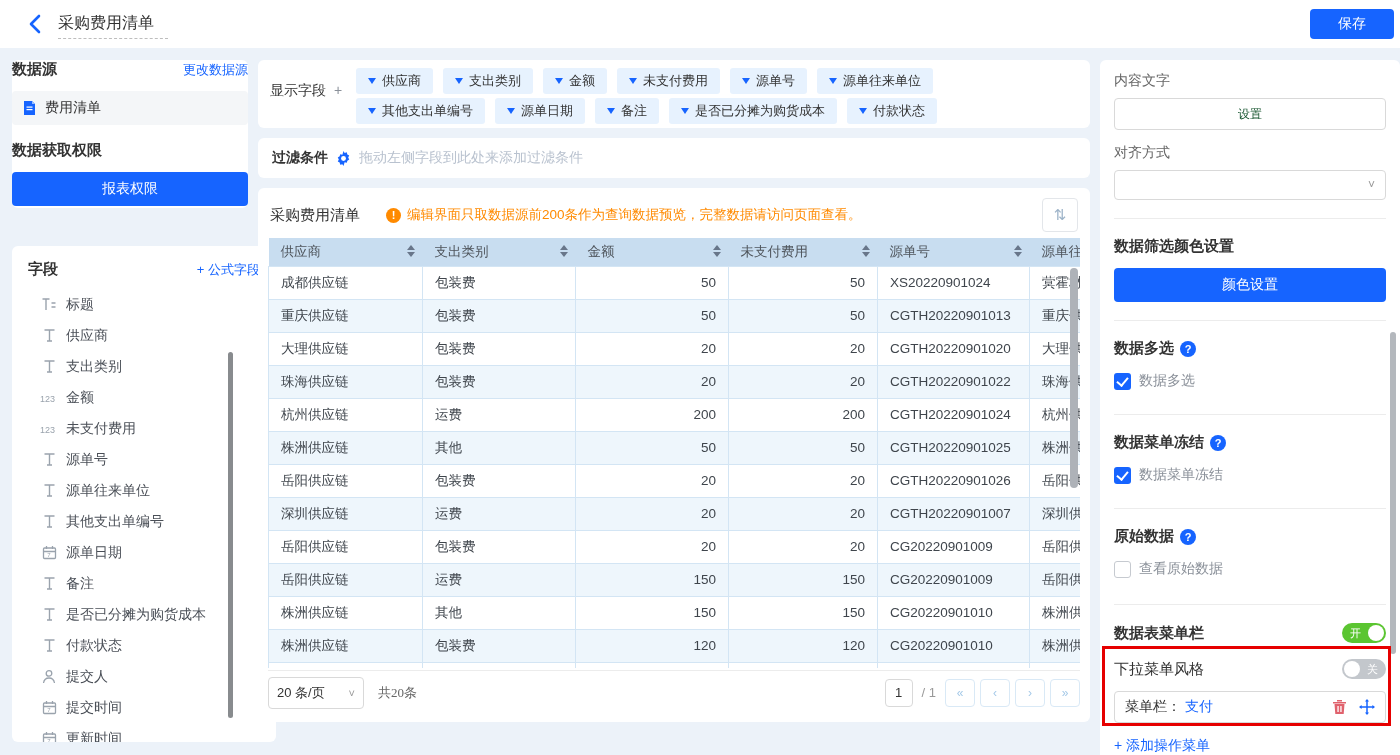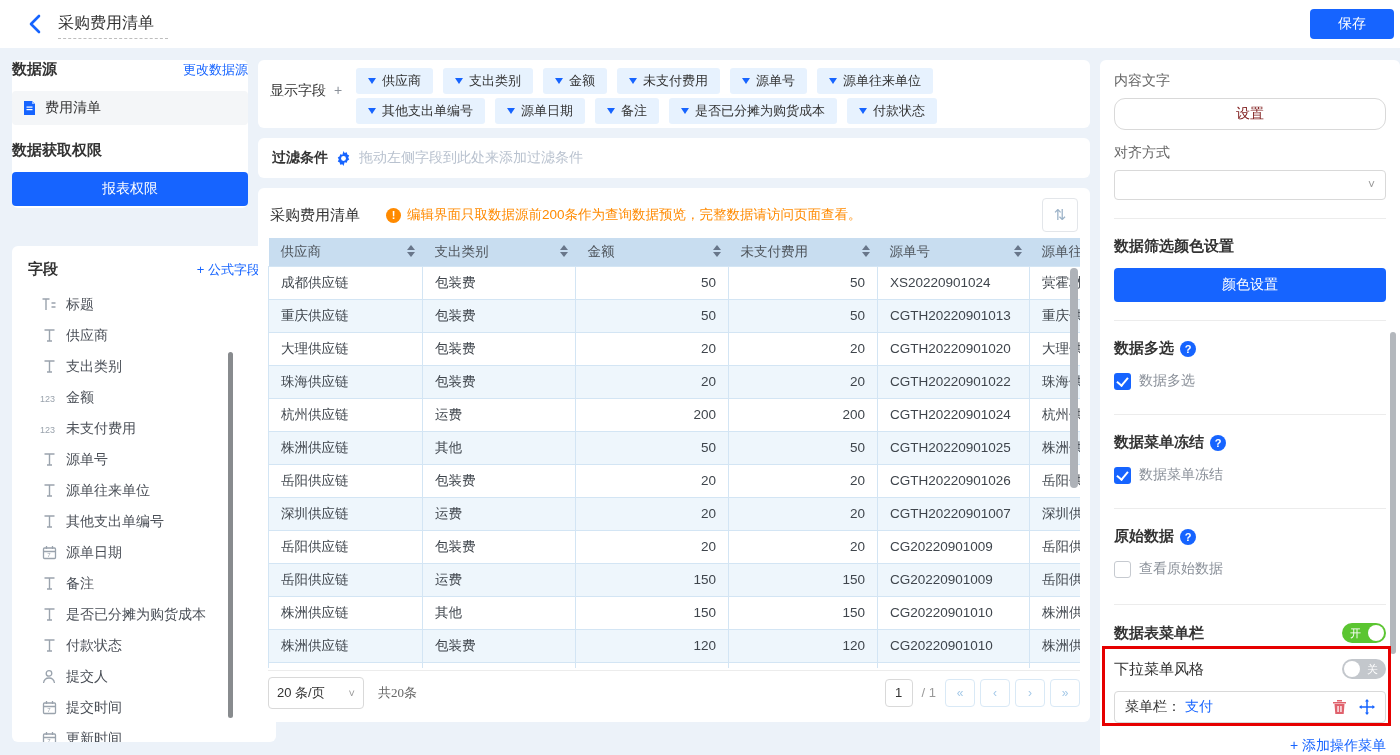--- a/index.html
+++ b/index.html
@@ -69,21 +69,21 @@
   .pg-size .chev { color:#999; font-size:11px; }
   .pg-total { margin-left:14px; font-size:13px; color:#666;font-family:Liberation Serif, serif; }
   .pager { margin-left:auto; display:flex; align-items:center; gap:5px; }
   .pg-input { width:28px; height:28px; border:1px solid #d9d9d9; border-radius:4px; text-align:center; font-size:13px; color:#333; }
   .pg-of { color:#999; font-size:13px; margin:0 4px; }
   .pg-btn { width:30px; height:28px; border:1px solid #d9e9f6; border-radius:4px; background:#fff; color:#a5c9e8; font-size:12px; cursor:pointer; line-height:1; }
 
   
   .props { left:1100px; top:60px; width:300px; height:695px; padding:12px 14px; border-radius:6px 6px 0 0; }
   .lbl { font-size:14px; color:#666; margin-bottom:8px; }
-  .ghost-btn { width:100%; height:32px; background:#fff; border:1px solid #d9d9d9; border-radius:11px; font-size:14px; color:#7f1d1d; cursor:pointer; }
+  .ghost-btn { width:100%; height:32px; background:#fff; border:1px solid #d9d9d9; border-radius:4px; font-size:12px; color:#14532d; cursor:pointer; }
   .select { width:100%; height:30px; border:1px solid #d9d9d9; border-radius:4px; display:flex; align-items:center; justify-content:flex-end; padding:0 10px; color:#999; font-size:12px; cursor:pointer; }
   .divider { border-top:1px solid #ececec; margin:18px 0; }
   .prop-h { font-size:15px; font-weight:bold; color:#333; display:flex; align-items:center; gap:6px; }
   .q-ic { width:16px; height:16px; border-radius:50%; background:#1664ff; color:#fff; font-size:11px; display:inline-flex; align-items:center; justify-content:center; flex:0 0 16px; }
   .cb-row { margin-top:14px; display:flex; align-items:center; gap:8px; font-size:14px; color:#8a9099; cursor:pointer; }
   .cb { width:17px; height:17px; border-radius:3px; flex:0 0 17px; position:relative; }
   .cb.on { background:#1664ff; }
   .cb.on::after { content:""; position:absolute; left:5px; top:2px; width:5px; height:9px; border:solid #fff; border-width:0 2px 2px 0; transform:rotate(40deg); }
   .cb.off { background:#fff; border:1px solid #c6cad0; }
   .toggle { width:44px; height:20px; border-radius:10px; position:relative; cursor:pointer; flex:0 0 44px; }
@@ -92,21 +92,21 @@
   .toggle.on .knob { position:absolute; right:2px; top:2px; width:16px; height:16px; border-radius:50%; background:#fff; }
   .toggle.off { background:#c3c7cc; }
   .toggle.off .t-txt { position:absolute; right:8px; top:3px; color:#fff; font-size:11px; }
   .toggle.off .knob { position:absolute; left:2px; top:2px; width:16px; height:16px; border-radius:50%; background:#fff; }
   .menu-head { display:flex; align-items:center; justify-content:space-between; }
   .menu-sub { display:flex; align-items:center; justify-content:space-between; margin-top:16px; }
   .menu-sub .t { font-size:15px; color:#333; }
   .menu-item-box { margin-top:12px; height:32px; border:1px solid #d9d9d9; border-radius:4px; display:flex; align-items:center; padding:0 10px; font-size:14px; }
   .menu-item-box .val { color:#1664ff; margin-left:4px; }
   .mi-icons { margin-left:auto; display:flex; gap:12px; align-items:center; }
-  .add-menu { margin-top:14px; font-size:14px;text-align:right; }
+  .add-menu { margin-top:14px; font-size:14px; }
   .annotation { position:absolute; left:1102px; top:646px; width:289px; height:80px; border:3px solid #e60000; pointer-events:none; z-index:5; }
   .right-scrollbar { position:absolute; left:1390px; top:332px; width:6px; height:322px; background:#b4b8bd; border-radius:3px; }
 
   svg { display:block; }
 </style>
 </head>
 <body>
 
 <div id="app">
 

